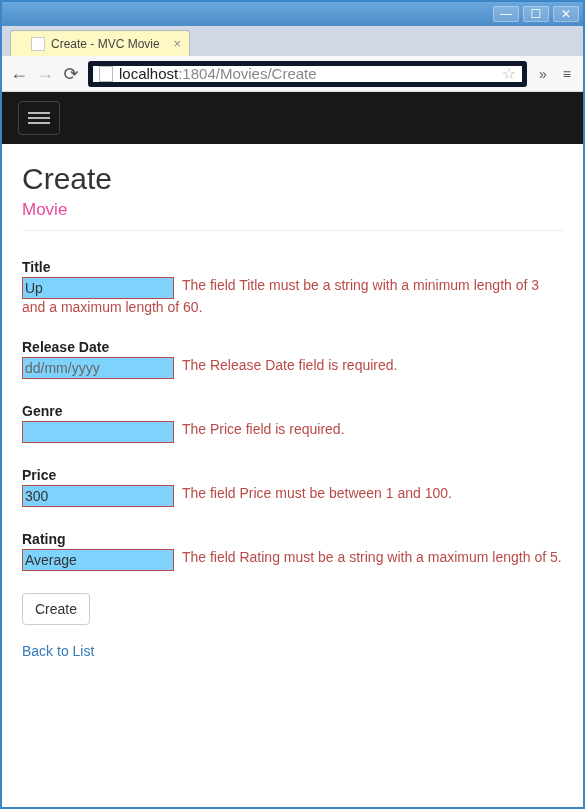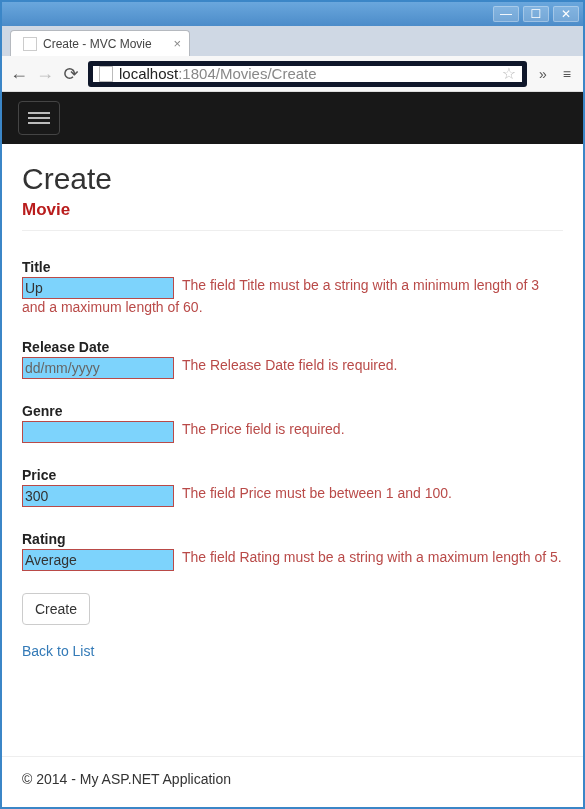--- a/index.html
+++ b/index.html
@@ -43,28 +43,28 @@
     border-radius: 2px;
   }
   .tabstrip {
     height: 30px;
     background: #cfd8e4;
     display: flex;
     align-items: flex-end;
     padding: 0 8px;
   }
   .tab {
-    background: #ffffff;
+    background: #fef9c3;
     height: 26px;
     width: 180px;
     border-top-left-radius: 4px;
     border-top-right-radius: 4px;
     display: flex;
     align-items: center;
-    padding: 0 12px;
+    padding: 0 20px;
     font-size: 12px;
     color: #444;
     position: relative;
     border: 1px solid #b5b9bf;
     border-bottom: none;
   }
   .tab .favicon {
     width: 14px; height: 14px; margin-right: 6px;
     background: #fff; border: 1px solid #ccc;
     font-size: 9px; display:flex; align-items:center; justify-content:center; color:#888;
@@ -147,22 +147,22 @@
     flex: 1;
   }
   h2.page-title {
     font-size: 30px;
     font-weight: 400;
     color: #333;
     margin-bottom: 4px;
   }
   h4.subtitle {
     font-size: 17px;
-    font-weight: 700;
-    color: #b91c1c;
+    font-weight: 400;
+    color: #ec4899;
     margin-bottom: 10px;
   }
   .hr {
     border-top: 1px solid #eee;
     margin-bottom: 28px;
   }
   .form-group {
     margin-bottom: 22px;
     margin-top: 24px;
   }
@@ -305,17 +305,14 @@
           <span class="validation">The field Rating must be a string with a maximum length of 5.</span>
         </div>
       </div>
 
       <button class="btn" type="button">Create</button>
       <div>
         <a class="link" href="#">Back to List</a>
       </div>
     </div>
 
-    <div class="footer">
-      <span>© 2014 - My ASP.NET Application</span>
-    </div>
   </div>
 </div>
 
 </body></html>

